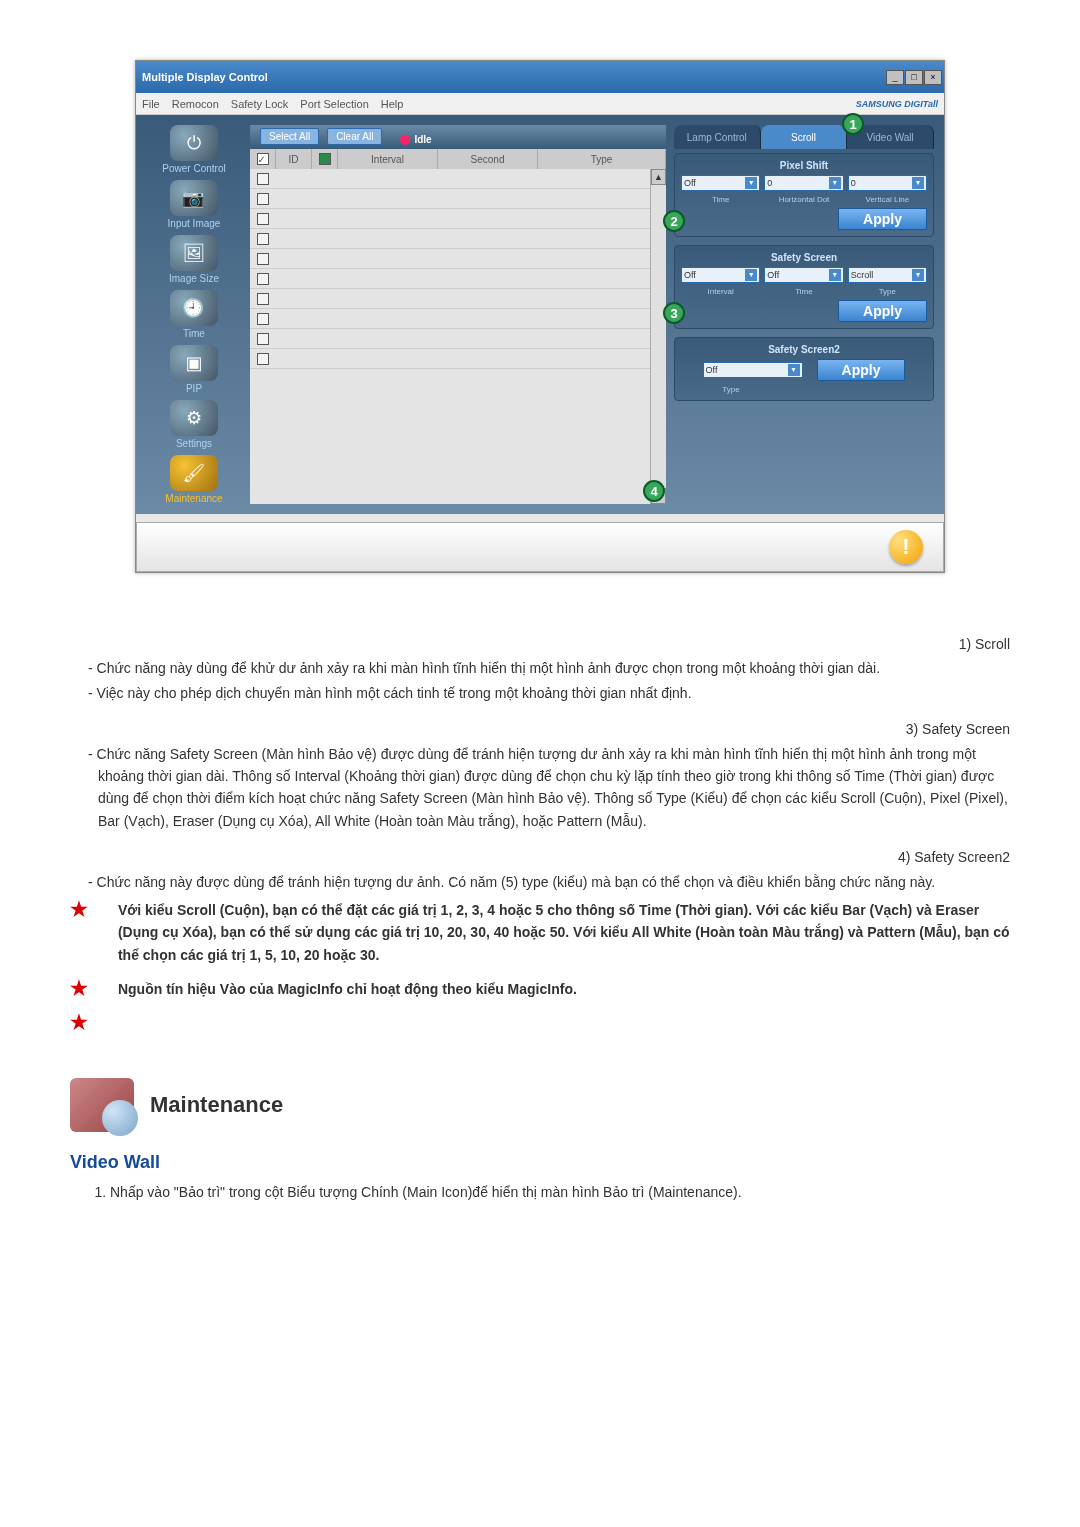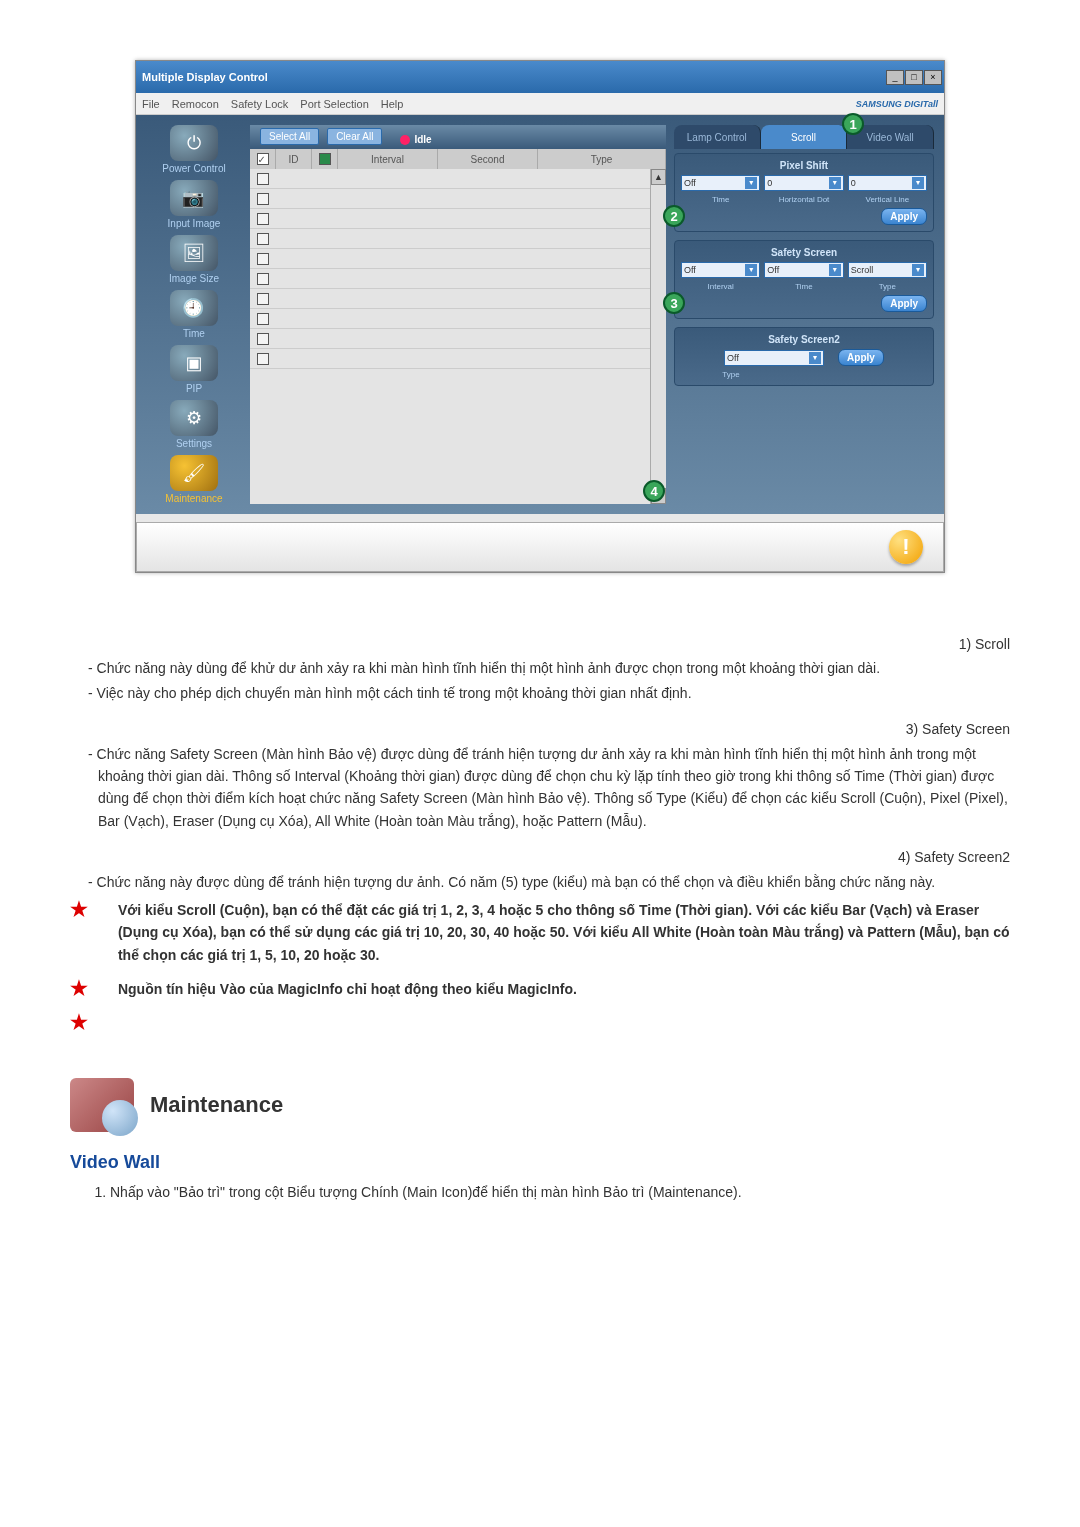--- a/index.html
+++ b/index.html
@@ -229,24 +229,24 @@
     color: #fff;
     font-size: 8px; line-height: 12px; text-align: center;
   }
   .tiny-label { font-size: 8px; color: #b0d0f0; text-align: center; }
   .label-row { display: flex; gap: 4px; }
   .label-row > div { flex: 1; }
   .apply-btn {
     float: right;
     background: linear-gradient(#7ab4f0,#3a84d0);
     border: 1px solid #1a5a9a;
-    border-radius: 7px;
+    border-radius: 1px;
     color: #fff;
-    font-size: 10px; font-weight: bold;
-    padding: 2px 8px;
+    font-size: 14px; font-weight: bold;
+    padding: 2px 24px;
     margin-top: 4px;
   }
   
   .doc-list { padding: 0 30px; font-size: 14px; line-height: 1.6; }
   .item-num { margin-top: 14px; text-align: right; }
   .item-head { }
   .item-body { padding-left: 28px; text-indent: -10px; margin-top: 2px; }
   .note {
     display: flex;
     gap: 10px;

